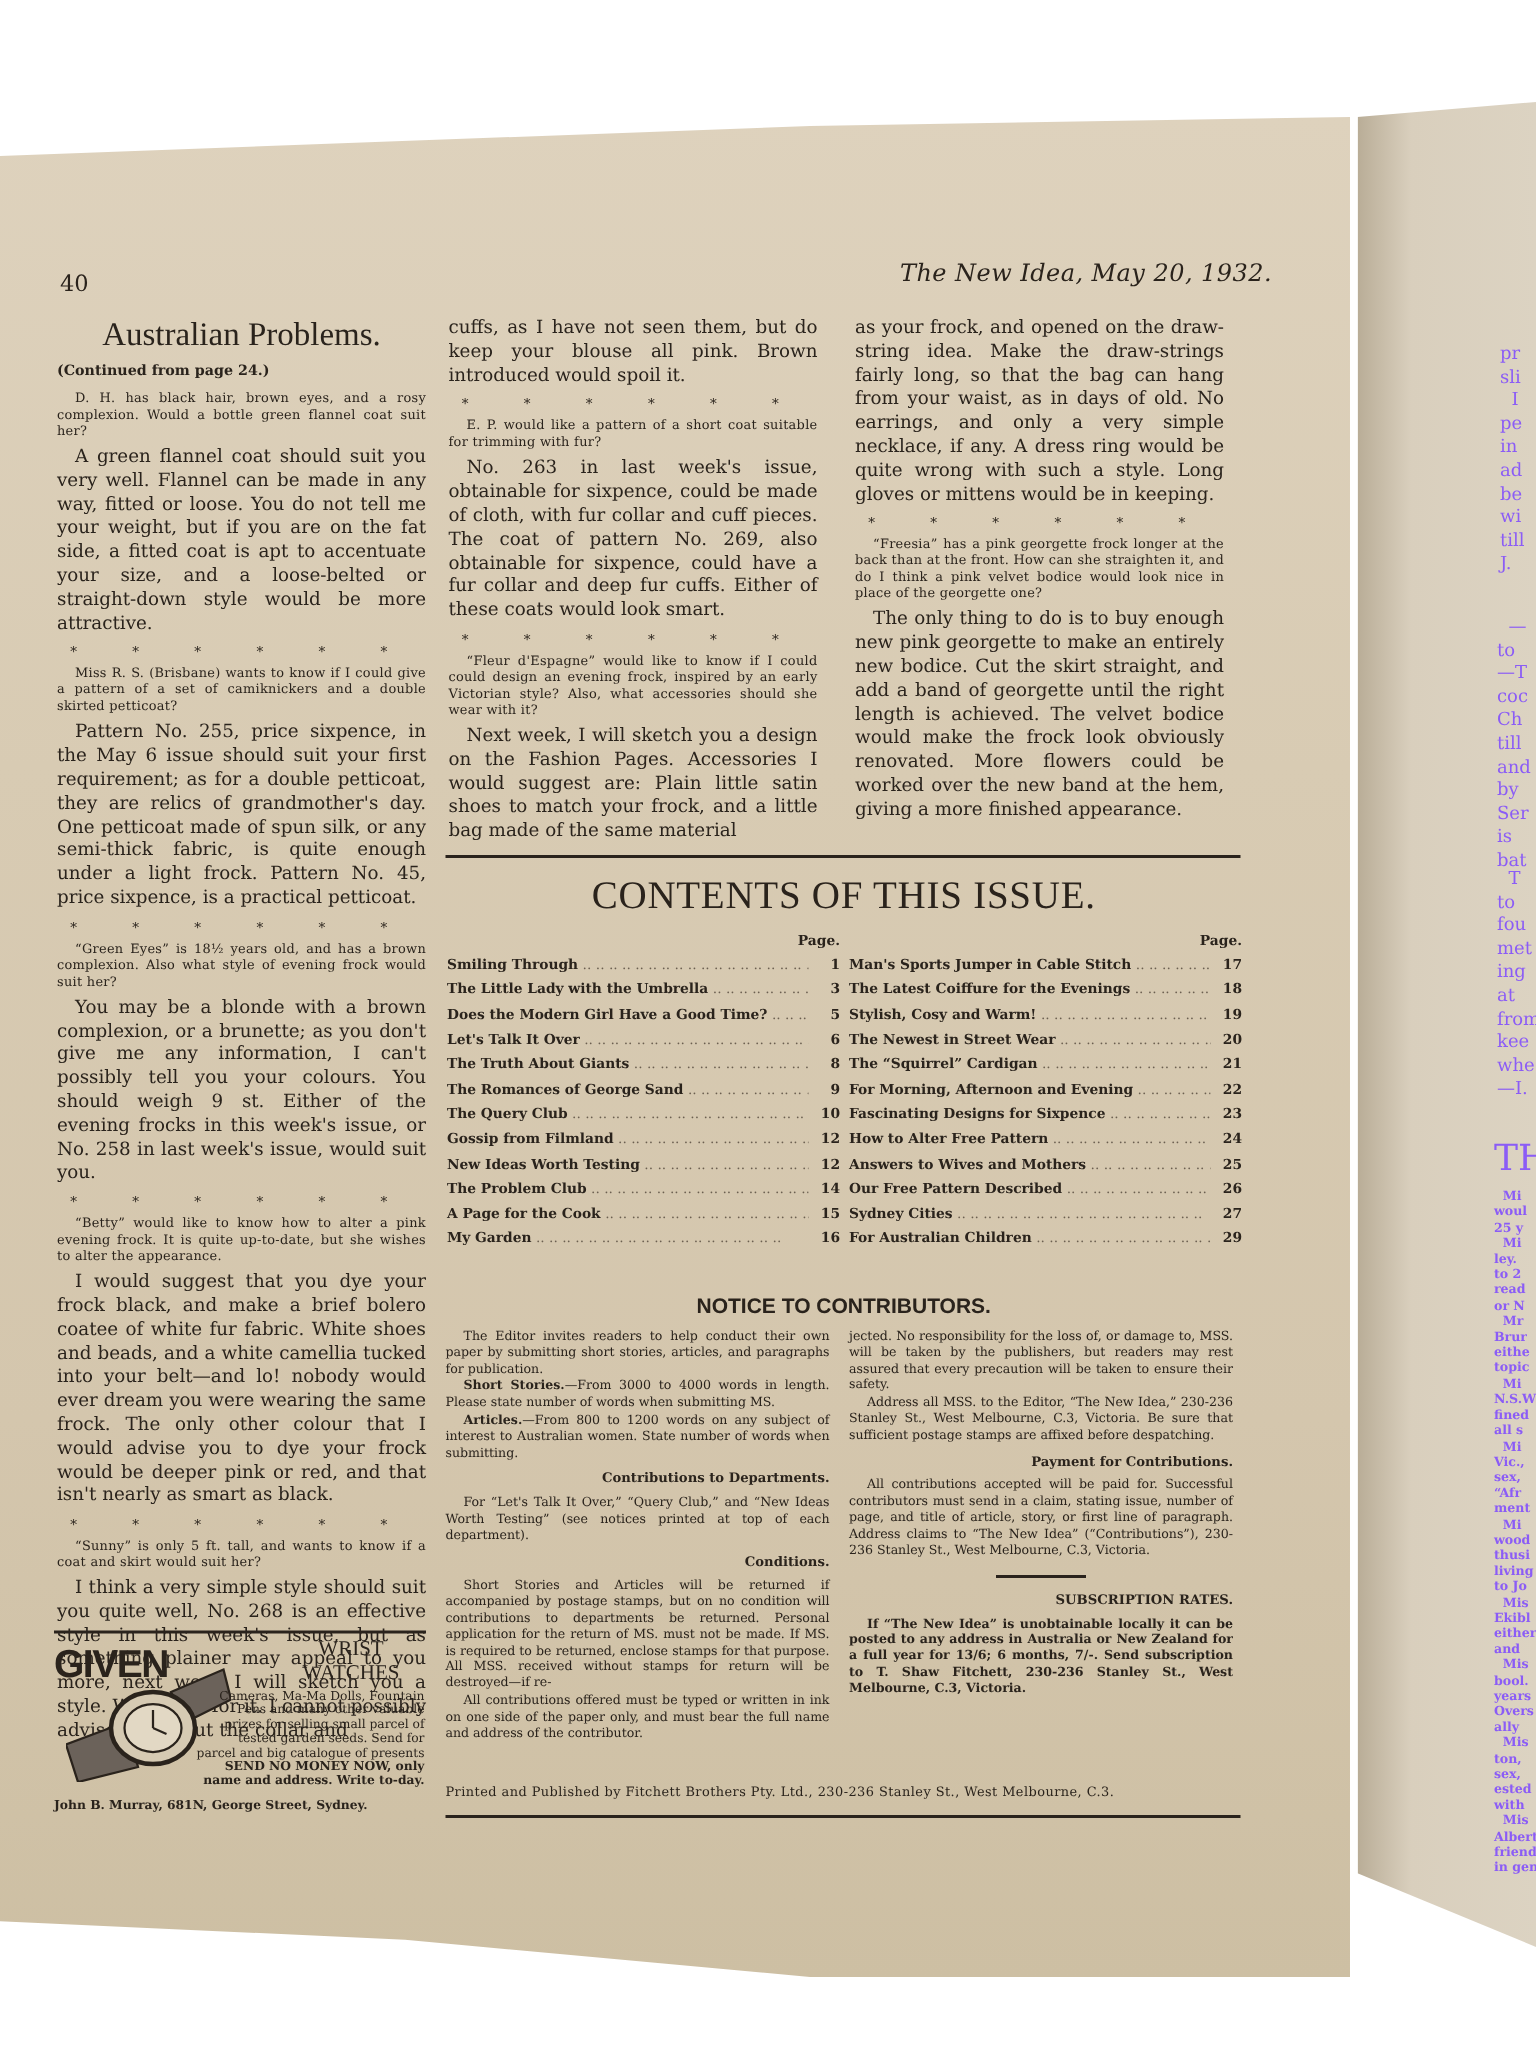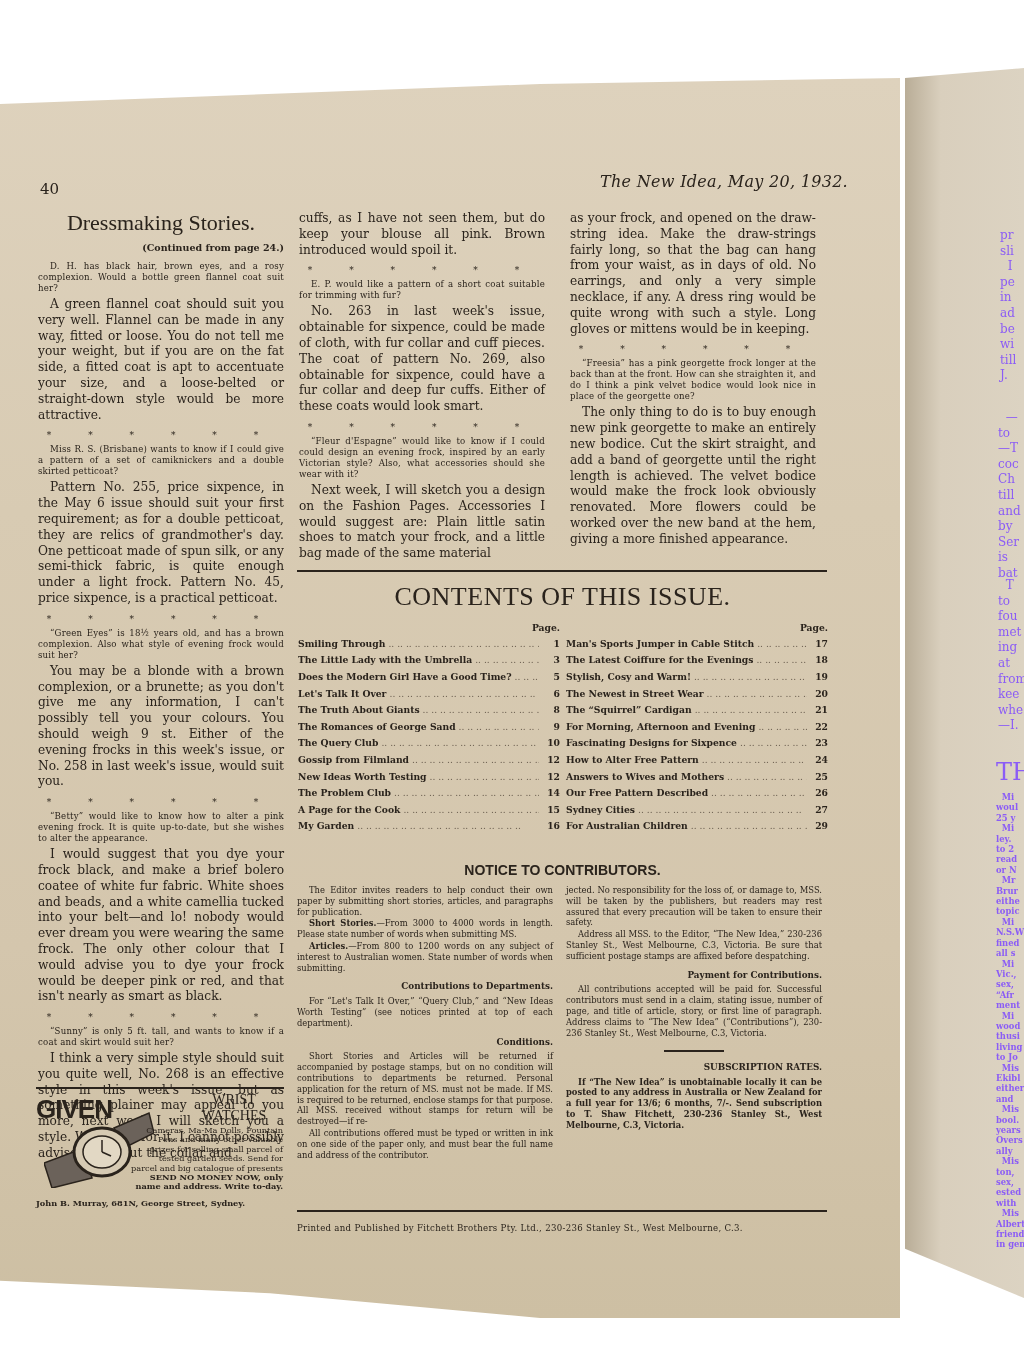--- a/index.html
+++ b/index.html
@@ -12,21 +12,21 @@
     background:linear-gradient(90deg,#b9ad97 0%,#d9cfbd 30%,#dcd3c2 100%);
     clip-path:polygon(0 10px, 100% 0, 100% 100%, 0 96%); }
   .abs { position:absolute; }
   .pgnum { left:40px; top:180px; font-size:15px; }
   .runhead { left:600px; top:172px; font-size:16px; font-style:italic; font-family:"DejaVu Serif", serif; letter-spacing:0.3px; }
   .col { position:absolute; width:246px; font-family:"DejaVu Serif", serif; }
   .col1 { left:38px; top:210px; }
   .col2 { left:299px; top:208px; }
   .col3 { left:570px; top:208px; }
   .h1 { font-family:"Liberation Serif", serif; font-size:22px; text-align:center; margin:0 0 6px 0; }
-  .cont { font-size:9.5px; font-weight:bold; text-align:right; margin-bottom:8px; }
+  .cont { font-size:9.5px; font-weight:bold; text-align:left; margin-bottom:8px; }
   .q { font-size:8.6px; line-height:11px; text-indent:12px; text-align:justify; margin:3px 0; letter-spacing:0.2px; }
   .a { font-size:12.2px; line-height:15.8px; text-indent:12px; text-align:justify; margin:3px 0; }
   .stars { font-size:9px; text-align:center; letter-spacing:17px; margin:7px 0 4px 0; }
   .hrule { position:absolute; height:2px; background:#2a231c; }
   .contents-title { left:300px; top:582px; width:525px; text-align:center;
     font-family:"Liberation Serif", serif; font-size:26px; letter-spacing:0.5px; }
   .toc { position:absolute; top:622px; width:262px; font-size:9.2px; font-weight:bold; }
   .toc.left { left:298px; }
   .toc.right { left:566px; }
   .toc .pagehd { text-align:right; margin-bottom:2px; }
@@ -37,41 +37,41 @@
   .toc .p { width:18px; text-align:right; }
   .notice-title { left:300px; top:862px; width:525px; text-align:center; font-family:"Liberation Sans", sans-serif; font-weight:bold; font-size:14px; }
   .ncol { position:absolute; width:256px; font-size:8.4px; line-height:10.8px; text-align:justify; }
   .ncol.l { left:297px; top:885px; }
   .ncol.r { left:566px; top:885px; }
   .ncol p { margin:0 0 1px 0; text-indent:12px; }
   .ncol .sub { text-align:right; text-indent:0; font-weight:bold; margin:8px 0 4px 0; font-size:8.8px; }
   .ncol b { font-weight:bold; }
   .subs { font-weight:bold; }
   .shortrule { width:60px; height:1.5px; background:#2a231c; margin:12px auto 10px auto; }
-  .footer { left:297px; top:1223px; width:530px; font-size:8.6px; letter-spacing:0.3px; }
+  .footer { left:297px; top:1190px; width:530px; font-size:8.6px; letter-spacing:0.3px; }
   .ad { position:absolute; left:36px; top:1092px; width:250px; height:105px; }
   .ad-word { position:absolute; left:0; top:2px; font-family:"Liberation Sans", sans-serif; font-weight:bold; font-size:26px; letter-spacing:-1px; color:#2a231c; }
   .watch { position:absolute; left:8px; top:16px; width:110px; height:80px; }
   .ad-title { position:absolute; left:148px; top:0; width:100px; text-align:center; font-family:Liberation Serif, serif; font-size:14px; line-height:16px; }
   .ad-body { position:absolute; left:95px; top:34px; width:152px; font-size:8.2px; line-height:9.4px; text-align:right; }
   .ad-addr { position:absolute; left:36px; top:1198px; width:250px; font-size:8.2px; font-weight:bold; }
   .rfrag { position:absolute; font-size:12px; line-height:15.6px; color:#8b5cf6; white-space:pre; }
   .rfrag.small { font-size:8.4px; line-height:10.4px; font-weight:bold; }
 </style>
 </head>
 <body>
 
 <div class="page-main"></div>
 <div class="page-right"></div>
 
 <div class="abs pgnum">40</div>
 <div class="abs runhead">The New Idea, May 20, 1932.</div>
 
 <div class="col col1">
-  <div class="h1">Dressmaking Stories.</div>
+  <div class="h1">Australian Problems.</div>
   <div class="cont">(Continued from page 24.)</div>
   <div class="q">D. H. has black hair, brown eyes, and a rosy complexion. Would a bottle green flannel coat suit her?</div>
   <div class="a">A green flannel coat should suit you very well. Flannel can be made in any way, fitted or loose. You do not tell me your weight, but if you are on the fat side, a fitted coat is apt to accentuate your size, and a loose-belted or straight-down style would be more attractive.</div>
   <div class="stars">* * * * * *</div>
   <div class="q">Miss R. S. (Brisbane) wants to know if I could give a pattern of a set of camiknickers and a double skirted petticoat?</div>
   <div class="a">Pattern No. 255, price sixpence, in the May 6 issue should suit your first requirement; as for a double petticoat, they are relics of grandmother's day. One petticoat made of spun silk, or any semi-thick fabric, is quite enough under a light frock. Pattern No. 45, price sixpence, is a practical petticoat.</div>
   <div class="stars">* * * * * *</div>
   <div class="q">“Green Eyes” is 18½ years old, and has a brown complexion. Also what style of evening frock would suit her?</div>
   <div class="a">You may be a blonde with a brown complexion, or a brunette; as you don't give me any information, I can't possibly tell you your colours. You should weigh 9 st. Either of the evening frocks in this week's issue, or No. 258 in last week's issue, would suit you.</div>
   <div class="stars">* * * * * *</div>

